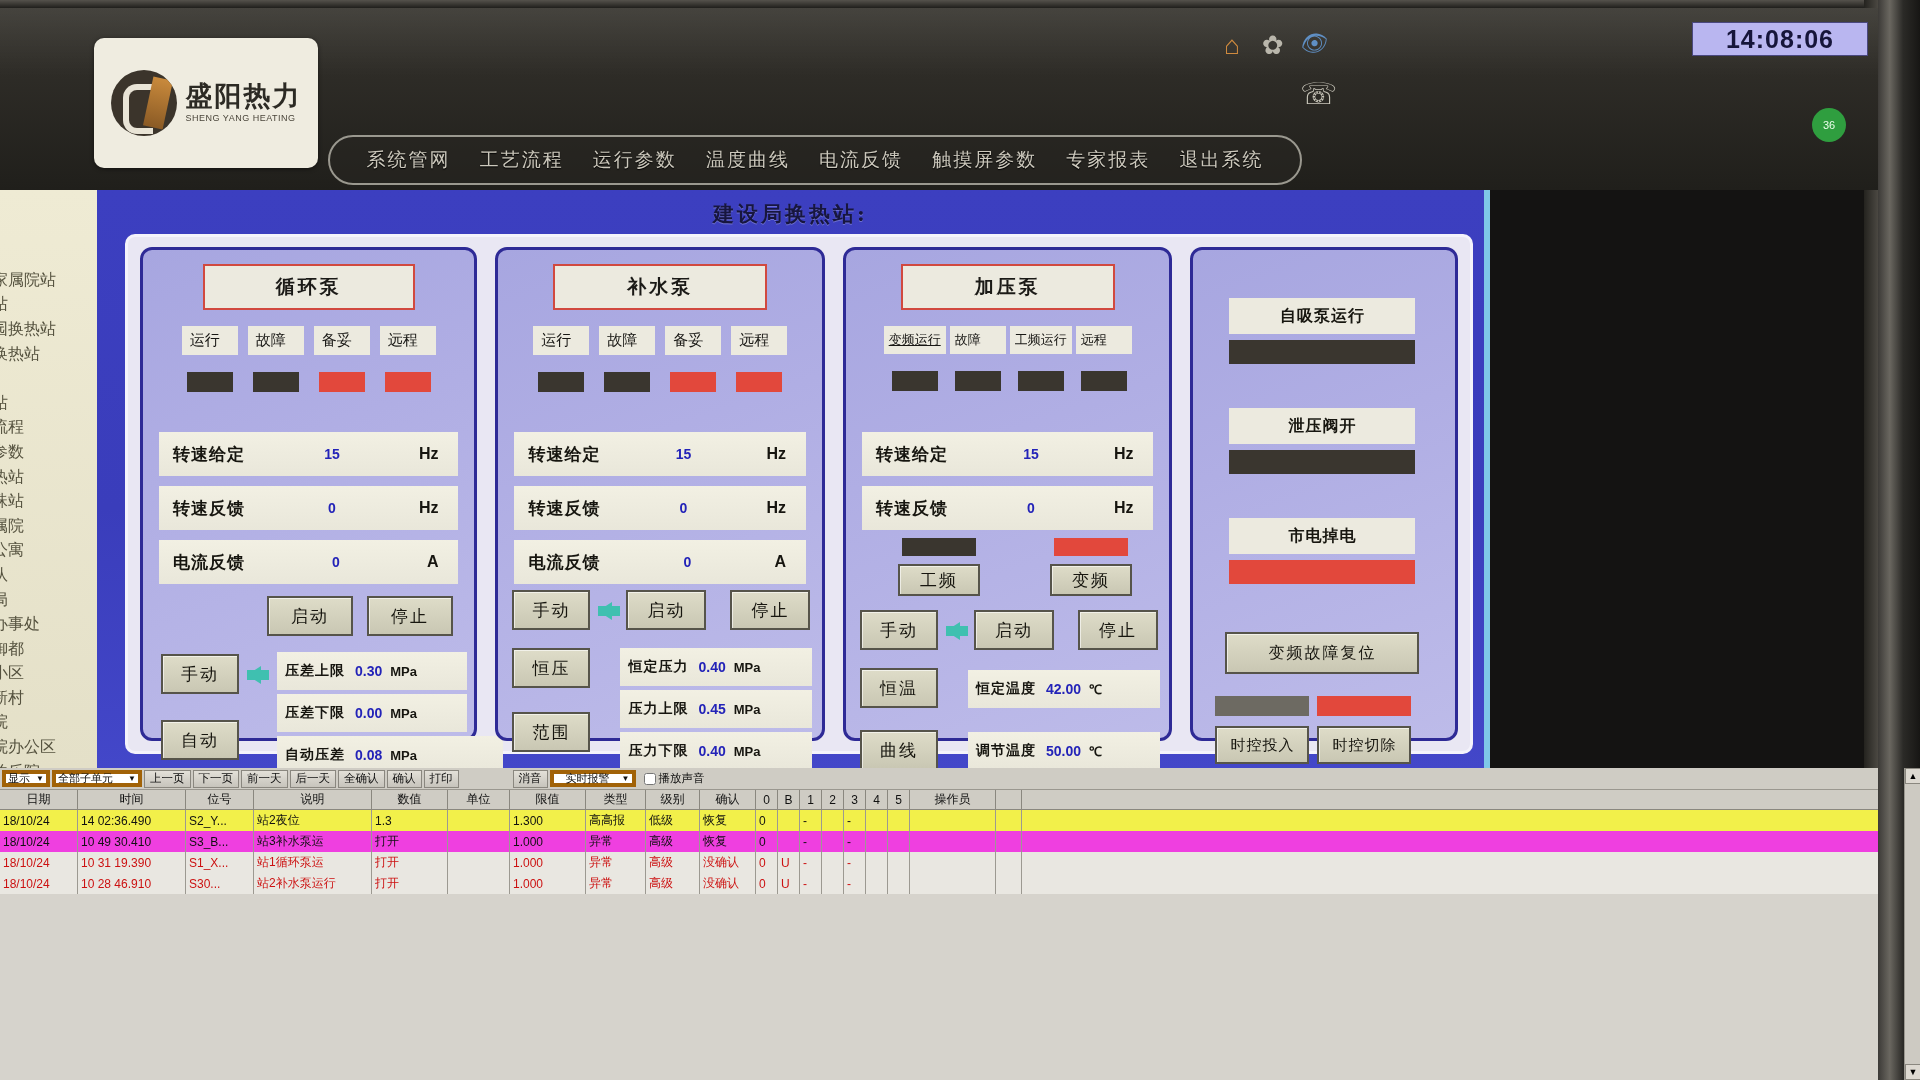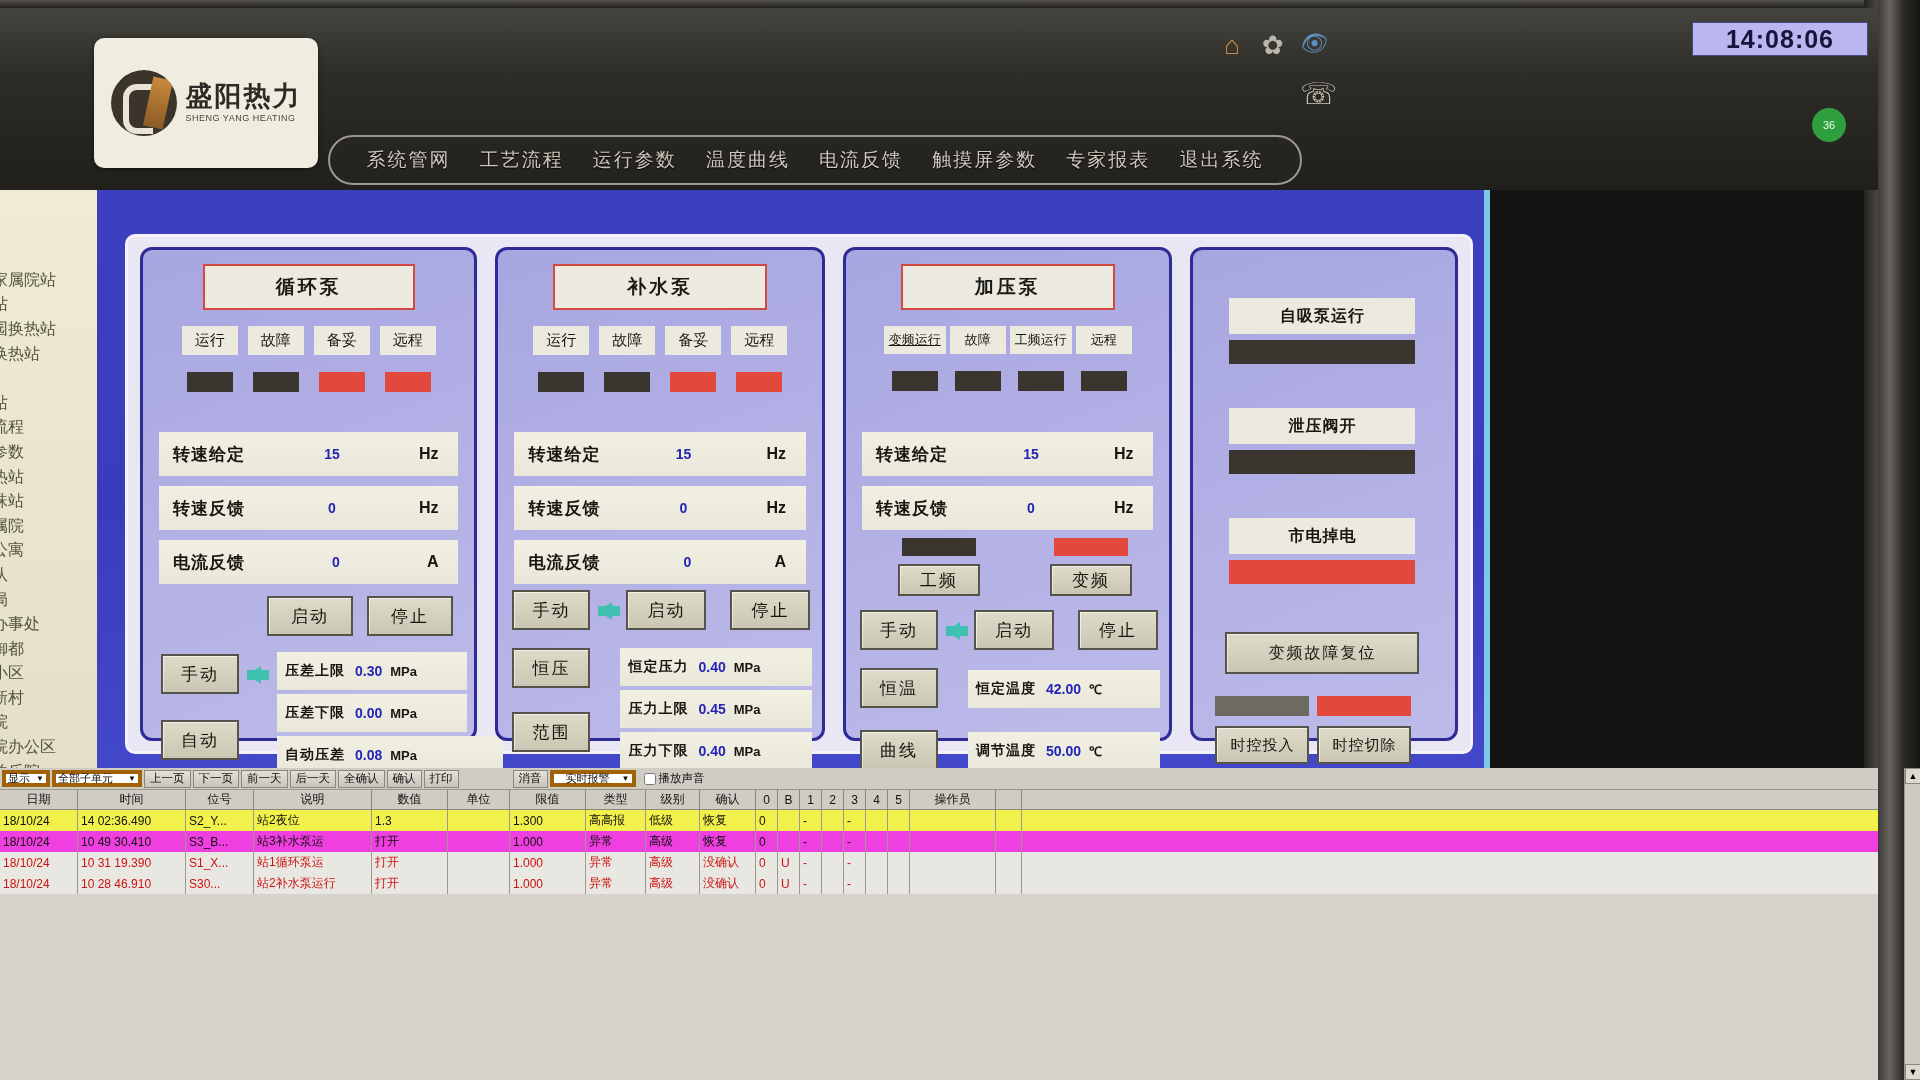--- a/index.html
+++ b/index.html
@@ -155,21 +155,21 @@
   .p2 .panel-title { width: 214px; height: 46px; }
   .p3 .panel-title { width: 214px; height: 46px; }
 
   .status-row {
     position:absolute; top: 82px; left: 0; width:100%;
     display:flex; justify-content: center; gap: 10px;
   }
   .status-cell { display:flex; flex-direction: column; align-items:center; }
   .status-label {
     background: #eceadf; color:#181714; font-size: 15px;
-    padding: 5px 8px; min-width: 56px; text-align:center;
+    padding: 5px 8px; min-width: 56px; 
     font-family:"DejaVu Serif", serif; white-space: nowrap;
   }
   .status-lamp { width: 46px; height: 20px; margin-top: 17px; }
   .lamp-off { background: #3a362f; }
   .lamp-on  { background: #e2483c; }
 
   .field-row {
     position:absolute; left: 16px; width: calc(100% - 32px); height: 44px;
     background: linear-gradient(180deg,#f2f0e3,#e9e7da);
     display:flex; align-items:center;
@@ -334,20 +334,21 @@
       <div class="side-item">湖小区</div>
       <div class="side-item">税新村</div>
       <div class="side-item">察院</div>
       <div class="side-item">医院办公区</div>
       <div class="side-item">盛伯乐院</div>
     </div>
   <div id="side-scroll"></div>
   <div id="side-arrow"></div>
 
   <div id="canvas">
+    <div id="canvas-title">建设局换热站:</div>
     <div id="panels">
         <div class="panel p1">
           <div class="panel-title">循环泵</div>
           <div class="status-row" style="top: 76px;">
             <div class="status-cell">
               <div class="status-label">运行</div>
               <div class="status-lamp lamp-off"></div>
             </div>
             <div class="status-cell">
               <div class="status-label">故障</div>

